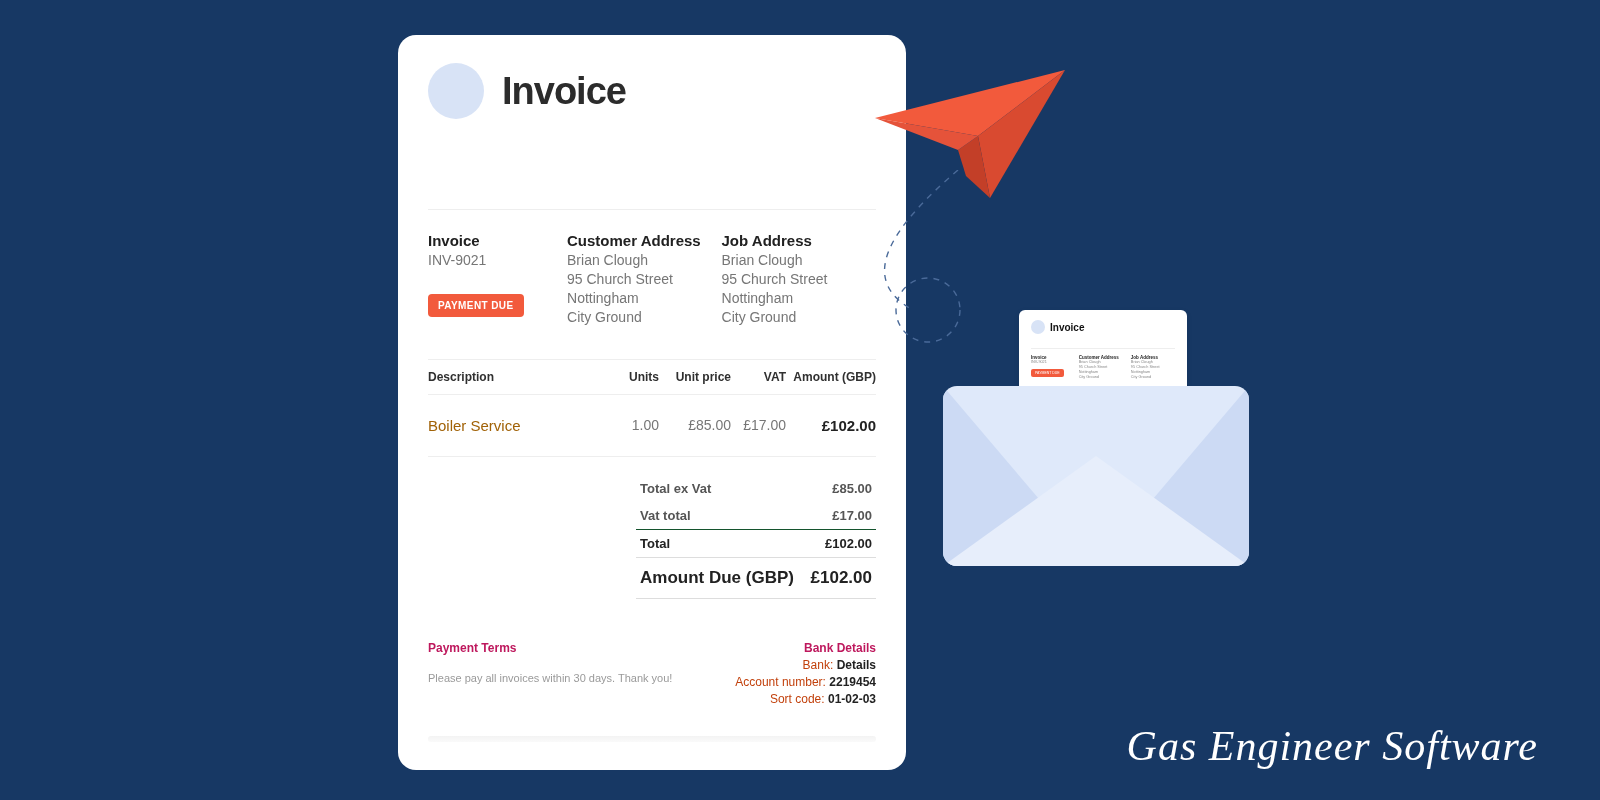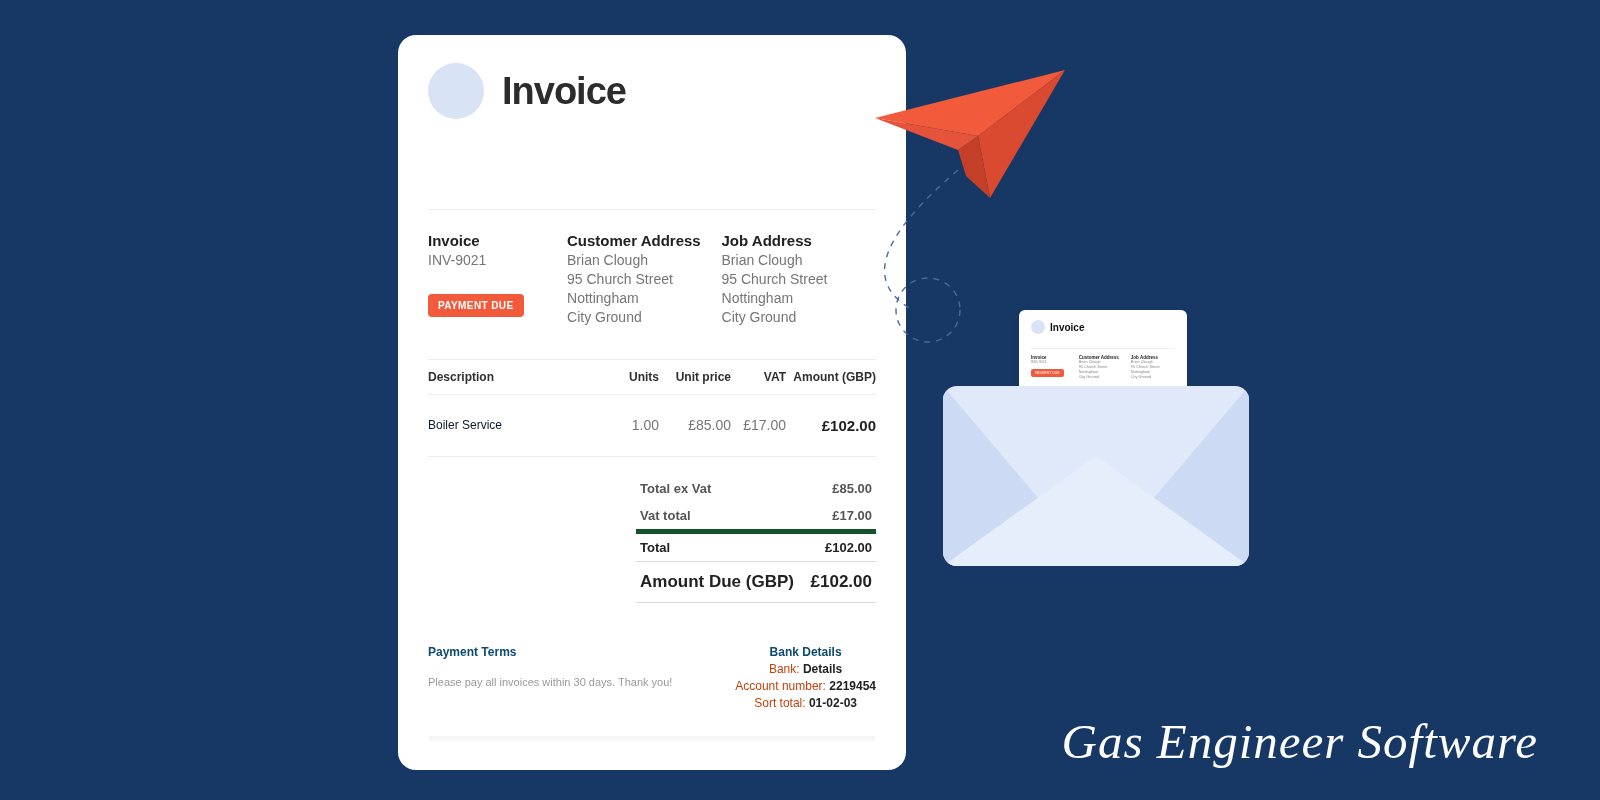--- a/index.html
+++ b/index.html
@@ -58,31 +58,31 @@
     font-weight: 700;
     color: #303030;
   }
   .r { text-align: right; }
   .table-row {
     padding: 22px 0;
     border-bottom: 1px solid #eee;
     color: #767676;
     font-size: 14px;
   }
-  .table-row .desc { color: #0f172a; font-size: 12px; }
+  .table-row .desc { color: #a16207; font-size: 15px; }
   .table-row .amt { color: #222; font-weight: 700; font-size: 15px; }
   .totals { margin-top: 18px; margin-left: auto; width: 240px; font-size: 13px; }
   .tot-line { display: flex; justify-content: space-between; padding: 6px 4px; color: #555; font-weight: bold; }
-  .tot-sep { border-top: 5px solid #14532d; }
+  .tot-sep { border-top: 1px solid #14532d; }
   .tot-line strong { color: #222; }
   .tot-due { display: flex; justify-content: space-between; padding: 10px 4px; border-top: 1px solid #ddd; border-bottom: 1px solid #ddd; font-size: 17px; font-weight: 600; color: #222; }
   .footer { display: flex; justify-content: space-between; margin-top: 42px; font-size: 12px; }
-  .footer h5 { font-size: 12px; font-weight: 700; color: #0c4a6e; }
+  .footer h5 { font-size: 12px; font-weight: 700; color: #be185d; }
   .footer .note { color: #9a9a9a; font-size: 11px; margin-top: 17px; }
-  .bank { text-align: center; }
+  .bank { text-align: right; }
   .bank div { color: #222; margin-top: 3px; font-size: 12px; }
   .bank div span { color: #c2410c; }
   .shadow-bar { position: absolute; left: 30px; right: 30px; bottom: 28px; height: 6px; background: linear-gradient(#f3f3f3,#fafafa); border-radius: 3px; }
 
   
   .envelope {
     position: absolute;
     left: 943px;
     top: 310px;
     width: 306px;
@@ -123,21 +123,21 @@
   .mini-trow { display: grid; grid-template-columns: 1fr 16px 22px 14px 30px; padding: 4px 0; font-size: 3.8px; color: #888; }
   .mini .rr { text-align: right; }
 
   
   .plane { position: absolute; left: 870px; top: 58px; width: 200px; height: 160px; }
   .trail { position: absolute; left: 818px; top: 170px; width: 240px; height: 220px; pointer-events:none; }
 
   
   .brand {
     position: absolute; right: 62px; bottom: 30px;
-    color: #fff; font-size: 49px;
+    color: #fff; font-size: 42px;
     font-family: "Brush Script MT", "Segoe Script", cursive;
     font-style: italic;
     letter-spacing: 1px;
   }
 </style>
 </head>
 <body>
 
 <div class="invoice-card">
   <div class="invoice-header">
@@ -208,21 +208,21 @@
 
   <div class="footer">
     <div>
       <h5>Payment Terms</h5>
       <div class="note">Please pay all invoices within 30 days. Thank you!</div>
     </div>
     <div class="bank">
       <h5>Bank Details</h5>
       <div><span>Bank:</span> <b>Details</b></div>
       <div><span>Account number:</span> <b>2219454</b></div>
-      <div><span>Sort total:</span> <b>01-02-03</b></div>
+      <div><span>Sort code:</span> <b>01-02-03</b></div>
     </div>
   </div>
 
   <div class="shadow-bar"></div>
 </div>
 
 <svg class="trail" viewBox="0 0 240 220">
   <path d="M140 0 C 70 60, 40 110, 95 140" fill="none" stroke="#4a6a99" stroke-width="1.4" stroke-dasharray="6 6"></path>
   <circle cx="110" cy="140" r="32" fill="none" stroke="#4a6a99" stroke-width="1.4" stroke-dasharray="6 6"></circle>
 </svg>

